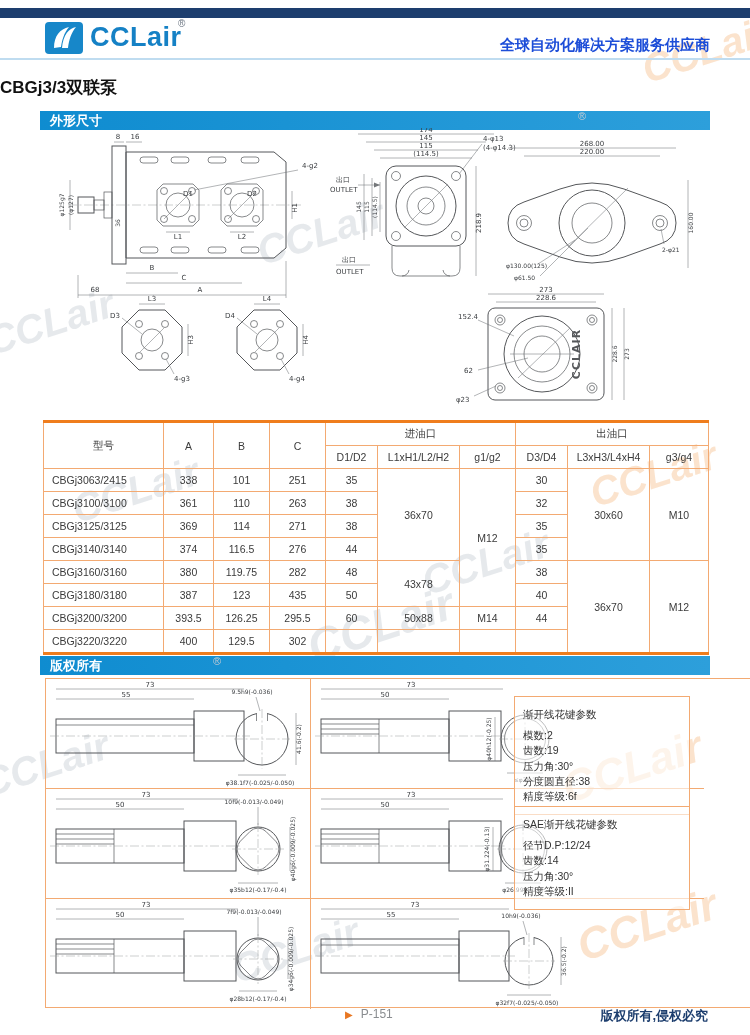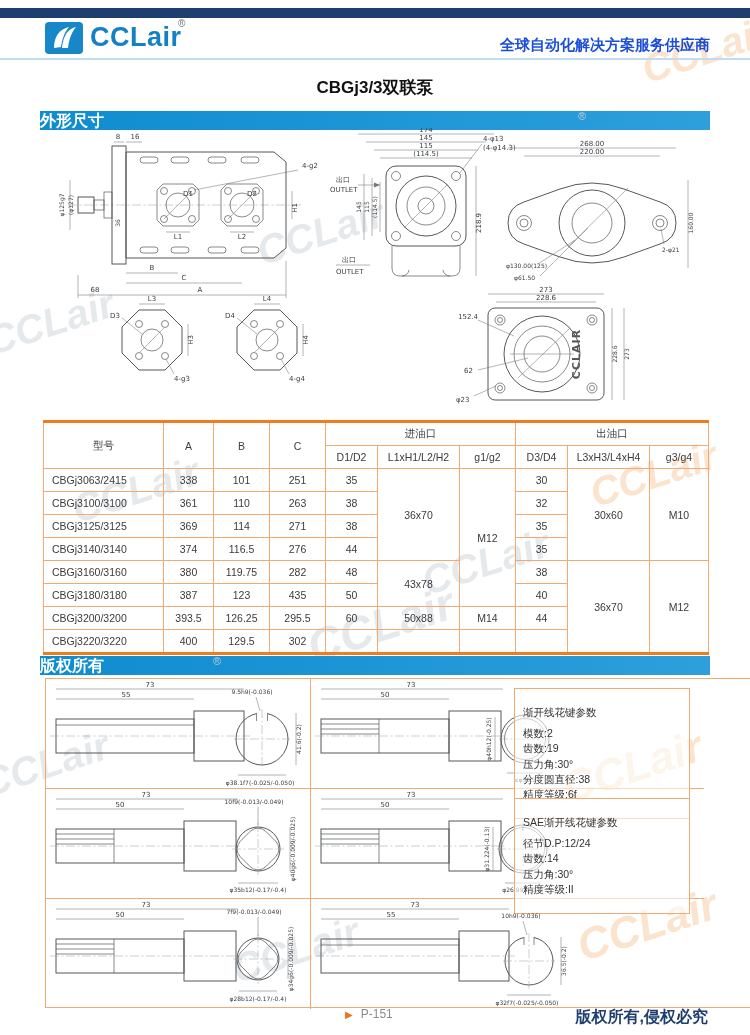--- a/index.html
+++ b/index.html
@@ -6,23 +6,23 @@
   body{width:750px;height:1035px;position:relative;background:#fff;overflow:hidden;
        font-family:"Liberation Sans","DejaVu Sans",sans-serif;color:#222}
   .abs{position:absolute}
   
   .topbar{left:0;top:8px;width:750px;height:10px;background:#1d3e6e}
   .logo-box{left:45px;top:22px;width:38px;height:32px;background:#1787c9;border-radius:4px}
   .logo-text{left:90px;top:22px;font-size:27px;font-weight:bold;color:#1581c5;letter-spacing:.5px}
   .logo-reg{left:178px;top:18px;font-size:10px;color:#6a7480}
   .slogan{right:40px;top:36px;font-size:15px;font-weight:bold;color:#1d4ed8}
   .head-line{left:0;top:58px;width:750px;height:2px;background:#bfdcf0}
-  .page-title{left:0;top:76px;width:750px;text-align:center;font-size:17px;font-weight:bold;color:#111}
+  .page-title{left:0;top:76px;width:750px;font-size:17px;font-weight:bold;color:#111}
   .sec-bar{left:40px;width:670px;height:19px;background:linear-gradient(90deg,#0f8cd0,#2d9fdb);
-           color:#fff;font-size:16px;font-weight:bold;line-height:19px;padding-left:0;box-sizing:border-box}
+           color:#fff;font-size:13px;font-weight:bold;line-height:19px;padding-left:10px;box-sizing:border-box}
   .bar1{top:111px}.bar2{top:656px}
   .reg-float{font-size:11px;color:#c2cbd4;z-index:3}
   
   .wm{font-size:40px;font-weight:bold;font-style:italic;transform:rotate(-18deg);
       color:rgba(155,168,180,.25);z-index:0;white-space:nowrap}
   .wmo{color:rgba(242,156,74,.28)}
   
   .draw-wrap{left:40px;top:128px;width:670px;height:290px;z-index:1}
   svg text{font-family:"DejaVu Sans",sans-serif}
   .dtxt{font-size:7px;fill:#3a3d40}
@@ -37,27 +37,27 @@
             border-top:3px solid #ef7d1d;border-bottom:3px solid #ef7d1d}
   table.dim th,table.dim td{border:1px solid #f3aa72;text-align:center;padding:2px 1px;
             font-weight:normal;height:18px;overflow:hidden}
   table.dim td.model{text-align:left;padding-left:8px}
   
   .shaft-box{left:45px;top:678px;width:712px;height:330px;border:1px solid #f3aa72;box-sizing:border-box;z-index:1}
   .shaft-row{position:absolute;left:0;width:658px;height:110px;border-bottom:1px solid #f3aa72;box-sizing:border-box}
   .shaft-row.last{border-bottom:none}
   .cell-l{position:absolute;left:0;top:0;width:265px;height:100%;border-right:1px solid #f3aa72;box-sizing:border-box}
   .cell-r{position:absolute;left:265px;top:0;width:393px;height:100%}
-  .param-box{position:absolute;right:14px;top:9px;width:158px;border:1px solid #f3aa72;
-             padding:16px 8px;font-size:10.5px;color:#333;line-height:1.45;background:rgba(255,255,255,.6)}
+  .param-box{position:absolute;right:14px;top:17px;width:158px;border:1px solid #f3aa72;
+             padding:10px 8px;font-size:10.5px;color:#333;line-height:1.45;background:rgba(255,255,255,.6)}
   .param-box .pb-title{margin-bottom:6px}
   
   .foot-page{left:345px;top:1007px;font-size:12px;color:#8a8d90}
   .foot-arrow{color:#e87722;font-size:10px;margin-right:8px}
-  .foot-copy{right:42px;top:1007px;font-size:16px;font-weight:bold;color:#1d3e6e}
+  .foot-copy{right:42px;top:1007px;font-size:13px;font-weight:bold;color:#1d3e6e}
 </style>
 </head>
 <body>
 
 <div class="abs wm" style="left:-15px;top:300px">CCLair</div>
 <div class="abs wm" style="left:255px;top:210px">CCLair</div>
 <div class="abs wm wmo" style="left:640px;top:28px">CCLair</div>
 <div class="abs wm" style="left:70px;top:468px">CCLair</div>
 <div class="abs wm wmo" style="left:588px;top:452px">CCLair</div>
 <div class="abs wm" style="left:420px;top:540px">CCLair</div>

